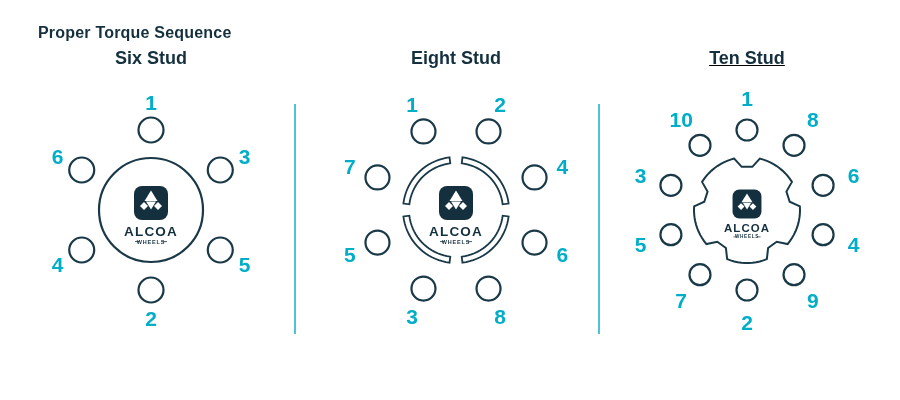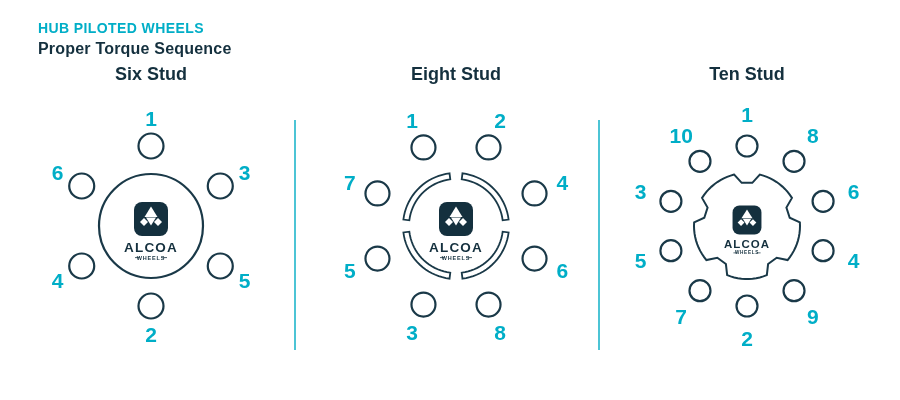--- a/index.html
+++ b/index.html
@@ -11,40 +11,39 @@
   *{margin:0;padding:0;box-sizing:border-box;}
   html,body{width:900px;height:400px;background:#ffffff;overflow:hidden;
     font-family:"Liberation Sans","DejaVu Sans",sans-serif;}
   .header{padding:20px 0 0 38px;}
   .eyebrow{color:var(--accent);font-size:14px;font-weight:700;letter-spacing:.4px;}
   .main-title{color:var(--navy);font-size:16px;font-weight:700;margin-top:4px;letter-spacing:.2px;}
   .panels{display:flex;margin-top:6px;position:relative;}
   .panel{display:flex;flex-direction:column;align-items:center;}
   .panel-1{width:295px;}
   .panel-2{width:364px;padding-left:12px;}
-  .panel-3{width:301px;}
+  .panel-3{width:301px;text-decoration:underline;}
   .panel-inner{display:flex;flex-direction:column;align-items:center;}
   .panel-1 .panel-inner{transform:translateX(6px);}
   .panel-3 .panel-inner{transform:translateX(-8px);}
   .panel-title{color:var(--navy);font-size:18px;font-weight:700;height:24px;}
   .wheel-svg{display:block;margin-top:0;}
   .divider{position:absolute;top:56px;width:2px;height:230px;background:var(--divider);}
   .divider-1{left:294px;}
   .divider-2{left:598px;}
   .stroke-shape{fill:none;stroke:var(--stroke);}
   .num{fill:var(--accent);font-size:21px;font-weight:700;text-anchor:middle;
     font-family:"Liberation Sans","DejaVu Sans",sans-serif;}
   .brand-word{fill:var(--navy);font-weight:700;text-anchor:middle;
     font-family:"Liberation Sans","DejaVu Sans",sans-serif;}
 </style>
 </head>
 <body>
 
 <div class="header">
-  <div class="eyebrow">HUB PILOTED WHEELS</div>
   <div class="main-title">Proper Torque Sequence</div>
 </div>
 
 <div class="panels">
   <div class="panel panel-1">
     <div class="panel-inner">
       <div class="panel-title">Six Stud</div>
       <svg class="wheel-svg" width="290" height="276" viewBox="0 0 290 276">
           <g transform="translate(145,138)">
             <circle r="52" class="stroke-shape" stroke-width="2.2"></circle>

